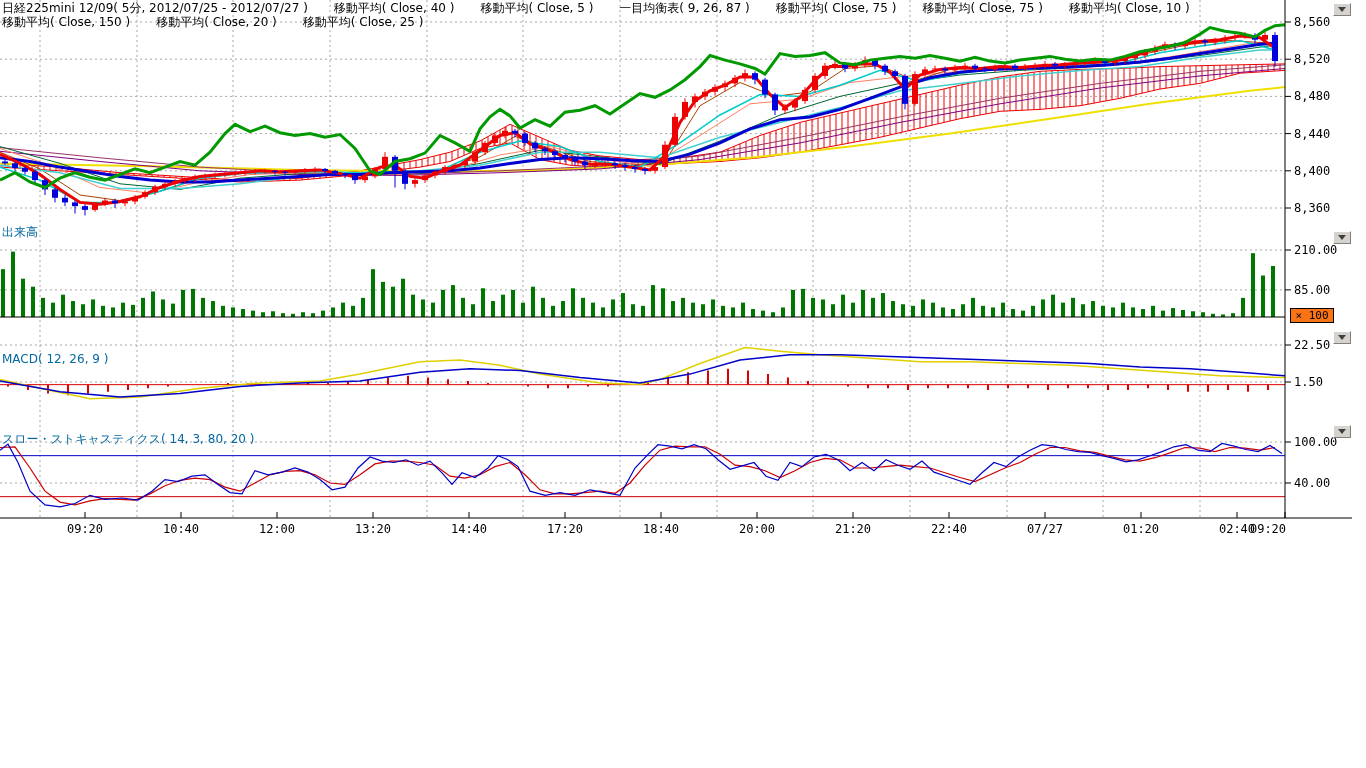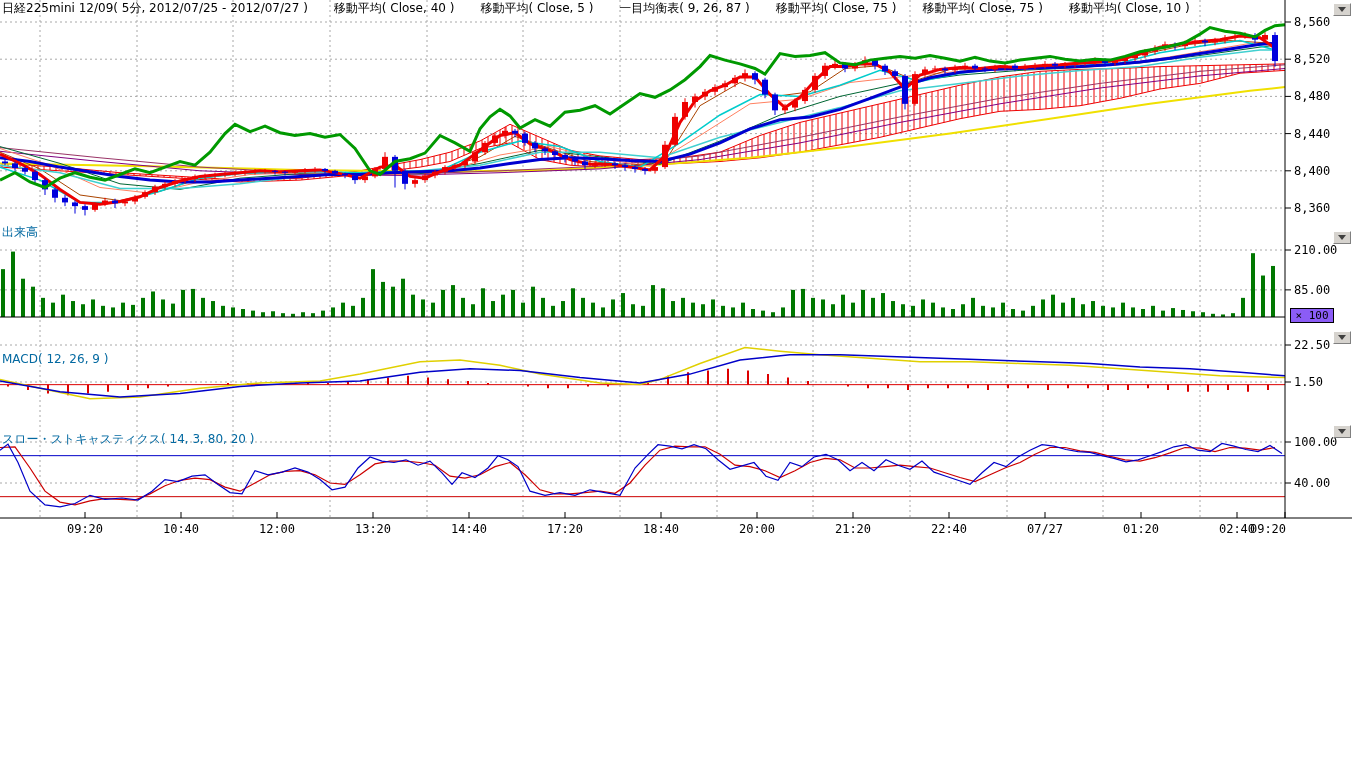--- a/index.html
+++ b/index.html
@@ -5,21 +5,21 @@
   html,body{margin:0;padding:0;background:#FFFFFF;}
   #screen{position:relative;width:1366px;height:768px;background:#FFFFFF;overflow:hidden;
           font-family:"DejaVu Sans",sans-serif;color:#000;}
   #chart-svg{position:absolute;left:0;top:0;}
   .hdr-row{position:absolute;left:2px;display:flex;gap:26px;white-space:nowrap;
            font-size:12px;line-height:13px;color:#000;align-items:flex-end;}
   #hdr1{top:2px;} #hdr2{top:16px;}
   .panel-title{position:absolute;left:2px;font-size:12px;line-height:13px;color:#0369a1;white-space:nowrap;}
   #vol-title{top:226px;} #macd-title{top:327px;margin-top:26px;} #stoch-title{top:425px;margin-top:8px;}
   #vol-unit{position:absolute;left:1290px;top:308px;width:42px;height:13px;border:1px solid #000;
-            background:#8b5cf6;font-family:"DejaVu Sans Mono",monospace;font-size:11px;line-height:13px;
+            background:#f97316;font-family:"DejaVu Sans Mono",monospace;font-size:11px;line-height:13px;
             text-align:center;}
   .dd-btn{position:absolute;left:1333px;width:18px;height:13px;background:#D6D3CE;
           border-top:1px solid #fff;border-left:1px solid #fff;border-right:1px solid #808080;
           border-bottom:1px solid #808080;box-sizing:border-box;cursor:pointer;
           display:flex;align-items:center;justify-content:center;}
   .dd-btn .tri{width:0;height:0;border-left:4px solid transparent;border-right:4px solid transparent;
           border-top:5px solid #404040;}
 </style>
 </head>
 <body>
@@ -821,20 +821,25 @@
 
   <div class="hdr-row" id="hdr1">
     <span>日経225mini 12/09( 5分, 2012/07/25 - 2012/07/27 )</span>
   <span>移動平均( Close, 40 )</span>
       <span>移動平均( Close, 5 )</span>
       <span>一目均衡表( 9, 26, 87 )</span>
       <span>移動平均( Close, 75 )</span>
       <span>移動平均( Close, 75 )</span>
       <span>移動平均( Close, 10 )</span>
     </div>
+  <div class="hdr-row" id="hdr2">
+      <span>移動平均( Close, 150 )</span>
+      <span>移動平均( Close, 20 )</span>
+      <span>移動平均( Close, 25 )</span>
+    </div>
 
   <div class="panel-title" id="vol-title">出来高</div>
   <div class="panel-title" id="macd-title">MACD( 12, 26, 9 )</div>
   <div class="panel-title" id="stoch-title">スロー・ストキャスティクス( 14, 3, 80, 20 )</div>
 
   <div id="vol-unit">× 100</div>
 
   <div class="dd-btn" style="top:3px">
       <span class="tri"></span>
     </div>

